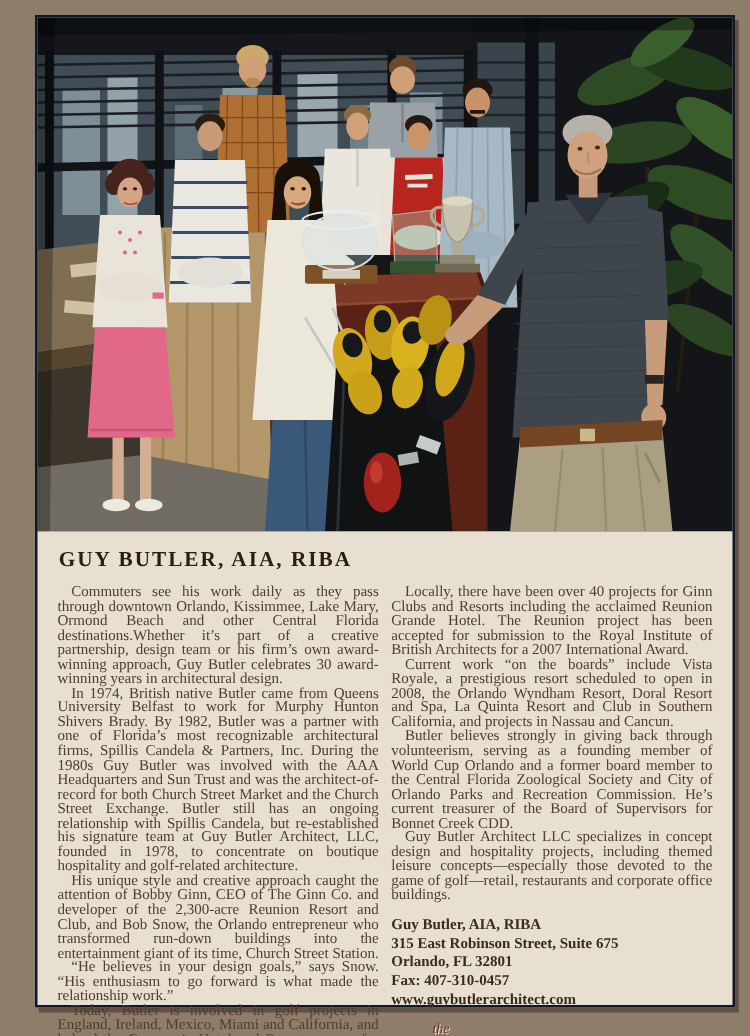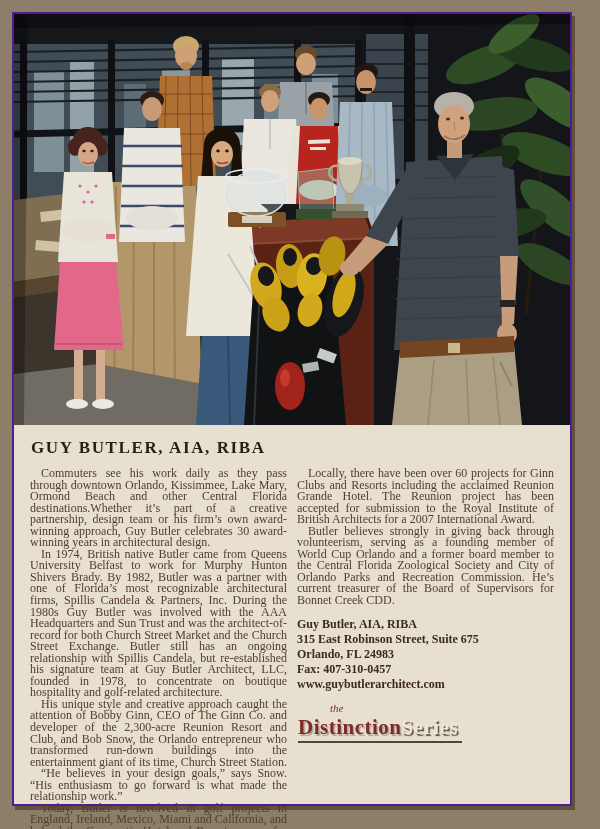--- a/index.html
+++ b/index.html
@@ -4,24 +4,24 @@
 <style>
   html,body{margin:0;padding:0;}
   body{
     width:600px;height:829px;
     background:#8c7e69;
     position:relative;
     overflow:hidden;
     font-family:"Liberation Serif", serif;
   }
   .card{
-    position:absolute;left:12px;top:12px;
+    position:absolute;left:28px;top:12px;
     width:560px;height:794px;
     background:#e7dfd0;
-    border:2px solid #4c1d95;
+    border:2px solid #0f172a;
     box-shadow:3px 4px 0 rgba(46,24,16,0.45);
     box-sizing:border-box;
   }
   .photo-wrap{
     width:556px;height:411px;
     overflow:hidden;
     background:#202329;
   }
   .photo-wrap svg{display:block;}
   .text-area{
@@ -400,27 +400,29 @@
     <div class="columns">
       <div class="col">
         <p>Commuters see his work daily as they pass through downtown Orlando, Kissimmee, Lake Mary, Ormond Beach and other Central Florida destinations.Whether it’s part of a creative partnership, design team or his firm’s own award-winning approach, Guy Butler celebrates 30 award-winning years in architectural design.</p>
         <p>In 1974, British native Butler came from Queens University Belfast to work for Murphy Hunton Shivers Brady.  By 1982, Butler was a partner with one of Florida’s most recognizable architectural firms, Spillis Candela &amp; Partners, Inc.  During the 1980s Guy Butler was involved with the AAA Headquarters and Sun Trust and was the architect-of-record for both Church Street Market and the Church Street Exchange. Butler still has an ongoing relationship with Spillis Candela, but re-established his signature team at Guy Butler Architect, LLC, founded in 1978, to concentrate on boutique hospitality and golf-related architecture.</p>
         <p>His unique style and creative approach caught the attention of Bobby Ginn, CEO of The Ginn Co. and developer of the 2,300-acre Reunion Resort and Club, and Bob Snow, the Orlando entrepreneur who transformed run-down buildings into the entertainment giant of its time, Church Street Station.</p>
         <p>“He believes in your design goals,” says Snow.  “His enthusiasm to go forward is what made the relationship work.”</p>
         <p>Today, Butler is involved in golf projects in England, Ireland, Mexico, Miami and California, and helped the Carnoustie Hotel and Resort prepare for the Open Championship in 1992.</p>
       </div>
 
       <div class="col">
-        <p>Locally, there have been over 60 projects for Ginn Clubs and Resorts including the acclaimed Reunion Grande Hotel. The Reunion project has been accepted for submission to the Royal Institute of British Architects for a 2007 International Award.</p>
+        <p>Locally, there have been over 40 projects for Ginn Clubs and Resorts including the acclaimed Reunion Grande Hotel. The Reunion project has been accepted for submission to the Royal Institute of British Architects for a 2007 International Award.</p>
+        <p>Current work “on the boards” include Vista Royale, a prestigious resort scheduled to open in 2008, the Orlando Wyndham Resort, Doral Resort and Spa, La Quinta Resort and Club in Southern California, and projects in Nassau and Cancun.</p>
         <p>Butler believes strongly in giving back through volunteerism, serving as a founding member of World Cup Orlando and a former board member to the Central Florida Zoological Society and City of Orlando Parks and Recreation Commission. He’s current treasurer of the Board of Supervisors for Bonnet Creek CDD.</p>
+        <p>Guy Butler Architect LLC specializes in concept design and hospitality projects, including themed leisure concepts—especially those devoted to the game of golf—retail, restaurants and corporate office buildings.</p>
 
         <div class="contact">
           <div>Guy Butler, AIA, RIBA</div>
           <div>315 East Robinson Street, Suite 675</div>
-          <div>Orlando, FL 24983</div>
+          <div>Orlando, FL 32801</div>
           <div>Fax: 407-310-0457</div>
           <div>www.guybutlerarchitect.com</div>
         </div>
 
         <div class="logo">
           <span class="logo-the">the</span>
           <div class="logo-main">
             <span class="logo-distinction">Distinction</span><span class="logo-series">Series</span>
           </div>
         </div>

